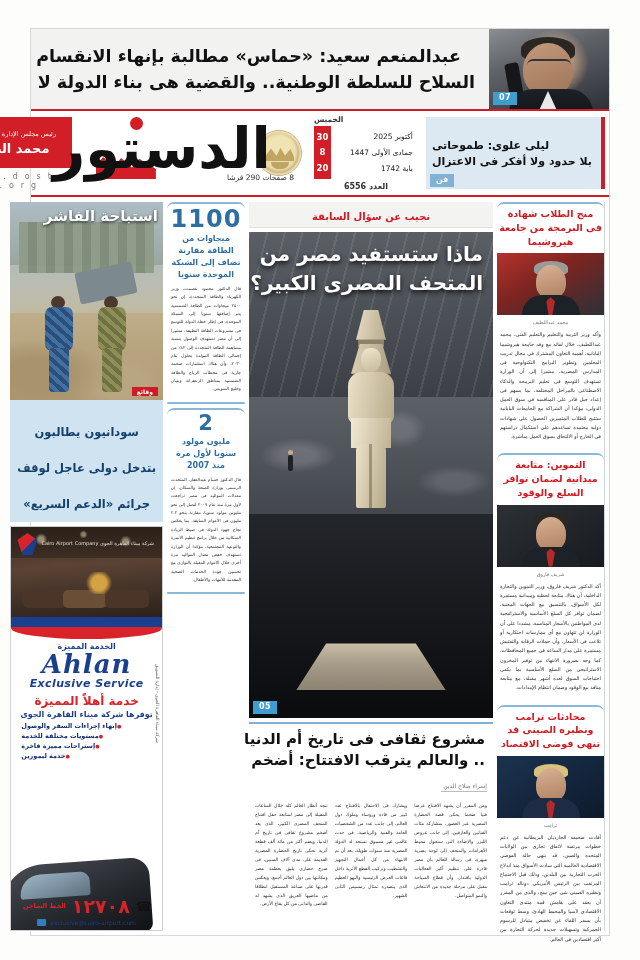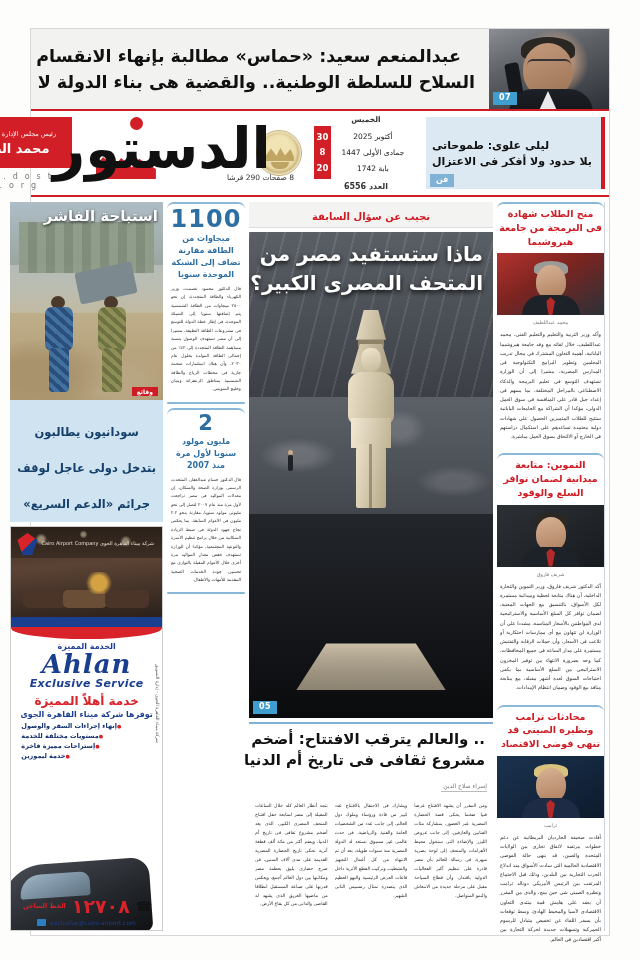--- a/index.html
+++ b/index.html
@@ -187,39 +187,39 @@
     border-radius: 0 0 12px 12px;
     background: #bda463;
   }
   .mh-dates {
     width: 110px; flex: 0 0 110px;
     position: relative;
     padding: 4px 4px 4px 2px;
     display: flex; flex-direction: column;
   }
   .dates-day {
-    text-align: center;
+    text-align: left;
     font-size: 7.5px; font-weight: bold;
     color: #333; padding-bottom: 2px;
   }
   .dates-rows { display: flex; align-items: stretch; gap: 0; flex: 1; }
   .dates-numcol {
     width: 17px; flex: 0 0 17px;
     background: #d21e26;
     color: #fff;
     display: flex; flex-direction: column;
     align-items: center; justify-content: space-around;
     font-size: 8.5px; font-weight: bold;
     padding: 3px 0;
     order: 2;
   }
   .dates-textcol {
     flex: 1;
     display: flex; flex-direction: column;
-    align-items: center; justify-content: space-around;
+    align-items: flex-start; justify-content: space-around;
     padding: 3px 5px 3px 2px;
     order: 1;
   }
   .dates-textcol div { font-size: 7.5px; color: #222; white-space: nowrap; }
   .dates-issue {
     text-align: center;
     font-size: 8px; color: #333;
     padding-top: 3px; font-weight: bold;
   }
   .mh-promo {
@@ -801,22 +801,22 @@
 
         <div style="position:absolute;right:10px;top:8px;text-align:right;">
           <div style="font-size:20px;font-weight:bold;color:#fff;text-shadow:0 2px 5px rgba(0,0,0,.9);line-height:1.45;white-space:nowrap;">ماذا ستستفيد مصر من</div>
           <div style="font-size:20px;font-weight:bold;color:#fff;text-shadow:0 2px 5px rgba(0,0,0,.9);line-height:1.45;white-space:nowrap;">المتحف المصرى الكبير؟</div>
         </div>
 
         <div class="page-badge badge-05">05</div>
       </div>
 
       <div class="sub-head">
+        <div class="l">مشروع ثقافى فى تاريخ أم الدنيا</div>
         <div class="l">.. والعالم يترقب الافتتاح: أضخم</div>
-        <div class="l">مشروع ثقافى فى تاريخ أم الدنيا</div>
       </div>
 
       <div class="byline">
         <span>إسراء صلاح الدين</span>
         <div class="byline-rule"></div>
       </div>
 
       <div class="cols3">
         <div class="c">ومن المقرر أن يشهد الافتتاح عرضا فنيا ضخما يحكى قصة الحضارة المصرية عبر العصور، بمشاركة مئات الفنانين والعازفين، إلى جانب عروض الليزر والإضاءة التى ستحول محيط الأهرامات والمتحف إلى لوحة بصرية مبهرة، فى رسالة للعالم بأن مصر قادرة على تنظيم أكبر الفعاليات الدولية باقتدار، وأن قطاع السياحة مقبل على مرحلة جديدة من الانتعاش والنمو المتواصل.</div>
         <div class="c">ويشارك فى الاحتفال بالافتتاح عدد كبير من قادة ورؤساء وملوك دول العالم، إلى جانب عدد من الشخصيات العامة والفنية والرياضية، فى حدث عالمى غير مسبوق تستعد له الدولة المصرية منذ سنوات طويلة، بعد أن تم الانتهاء من كل أعمال التجهيز والتشطيب وتركيب القطع الأثرية داخل قاعات العرض الرئيسية والبهو العظيم الذى يتصدره تمثال رمسيس الثانى الشهير.</div>

